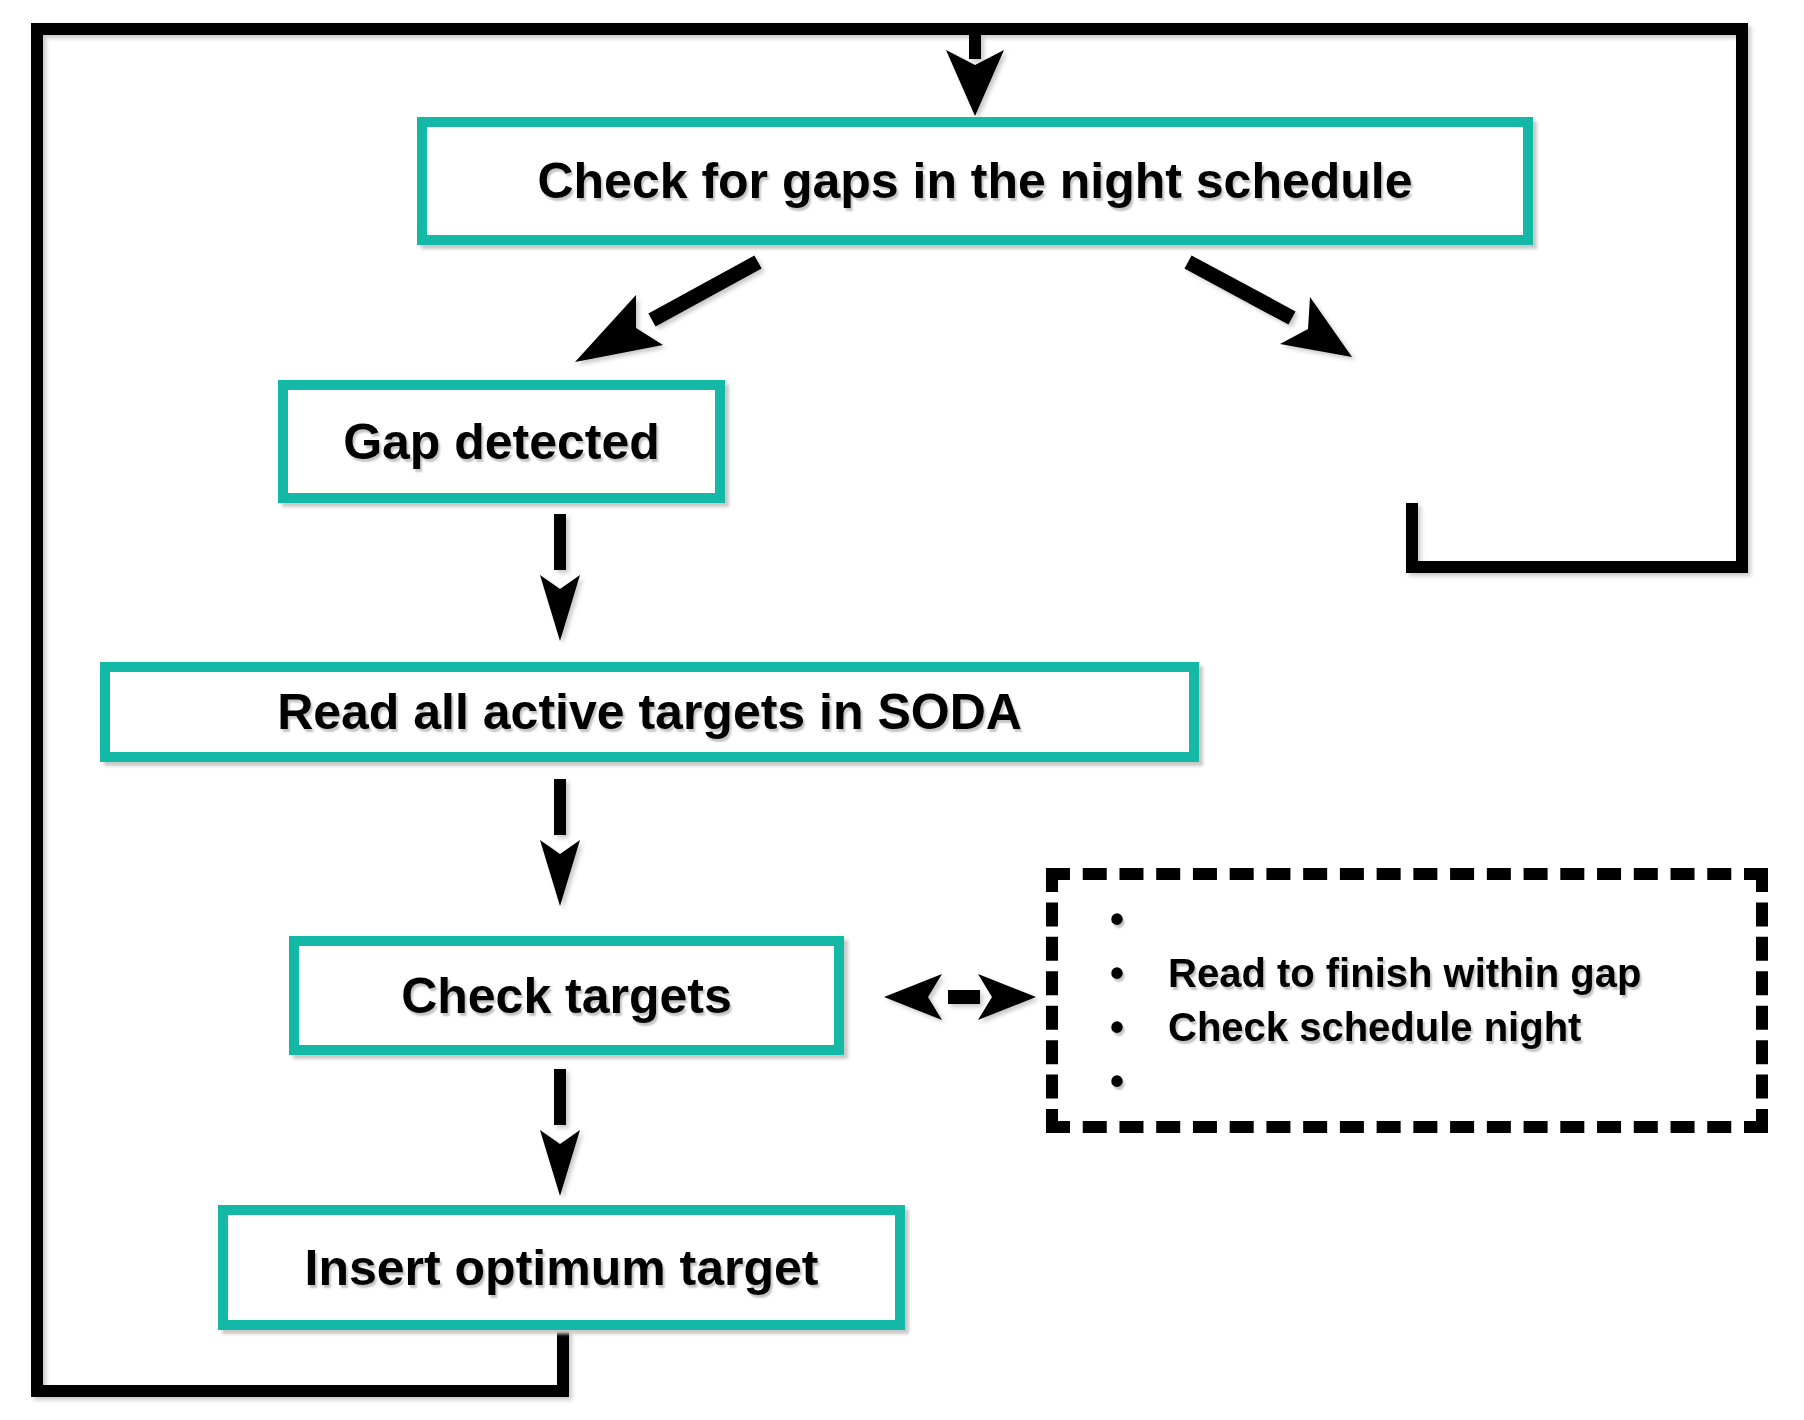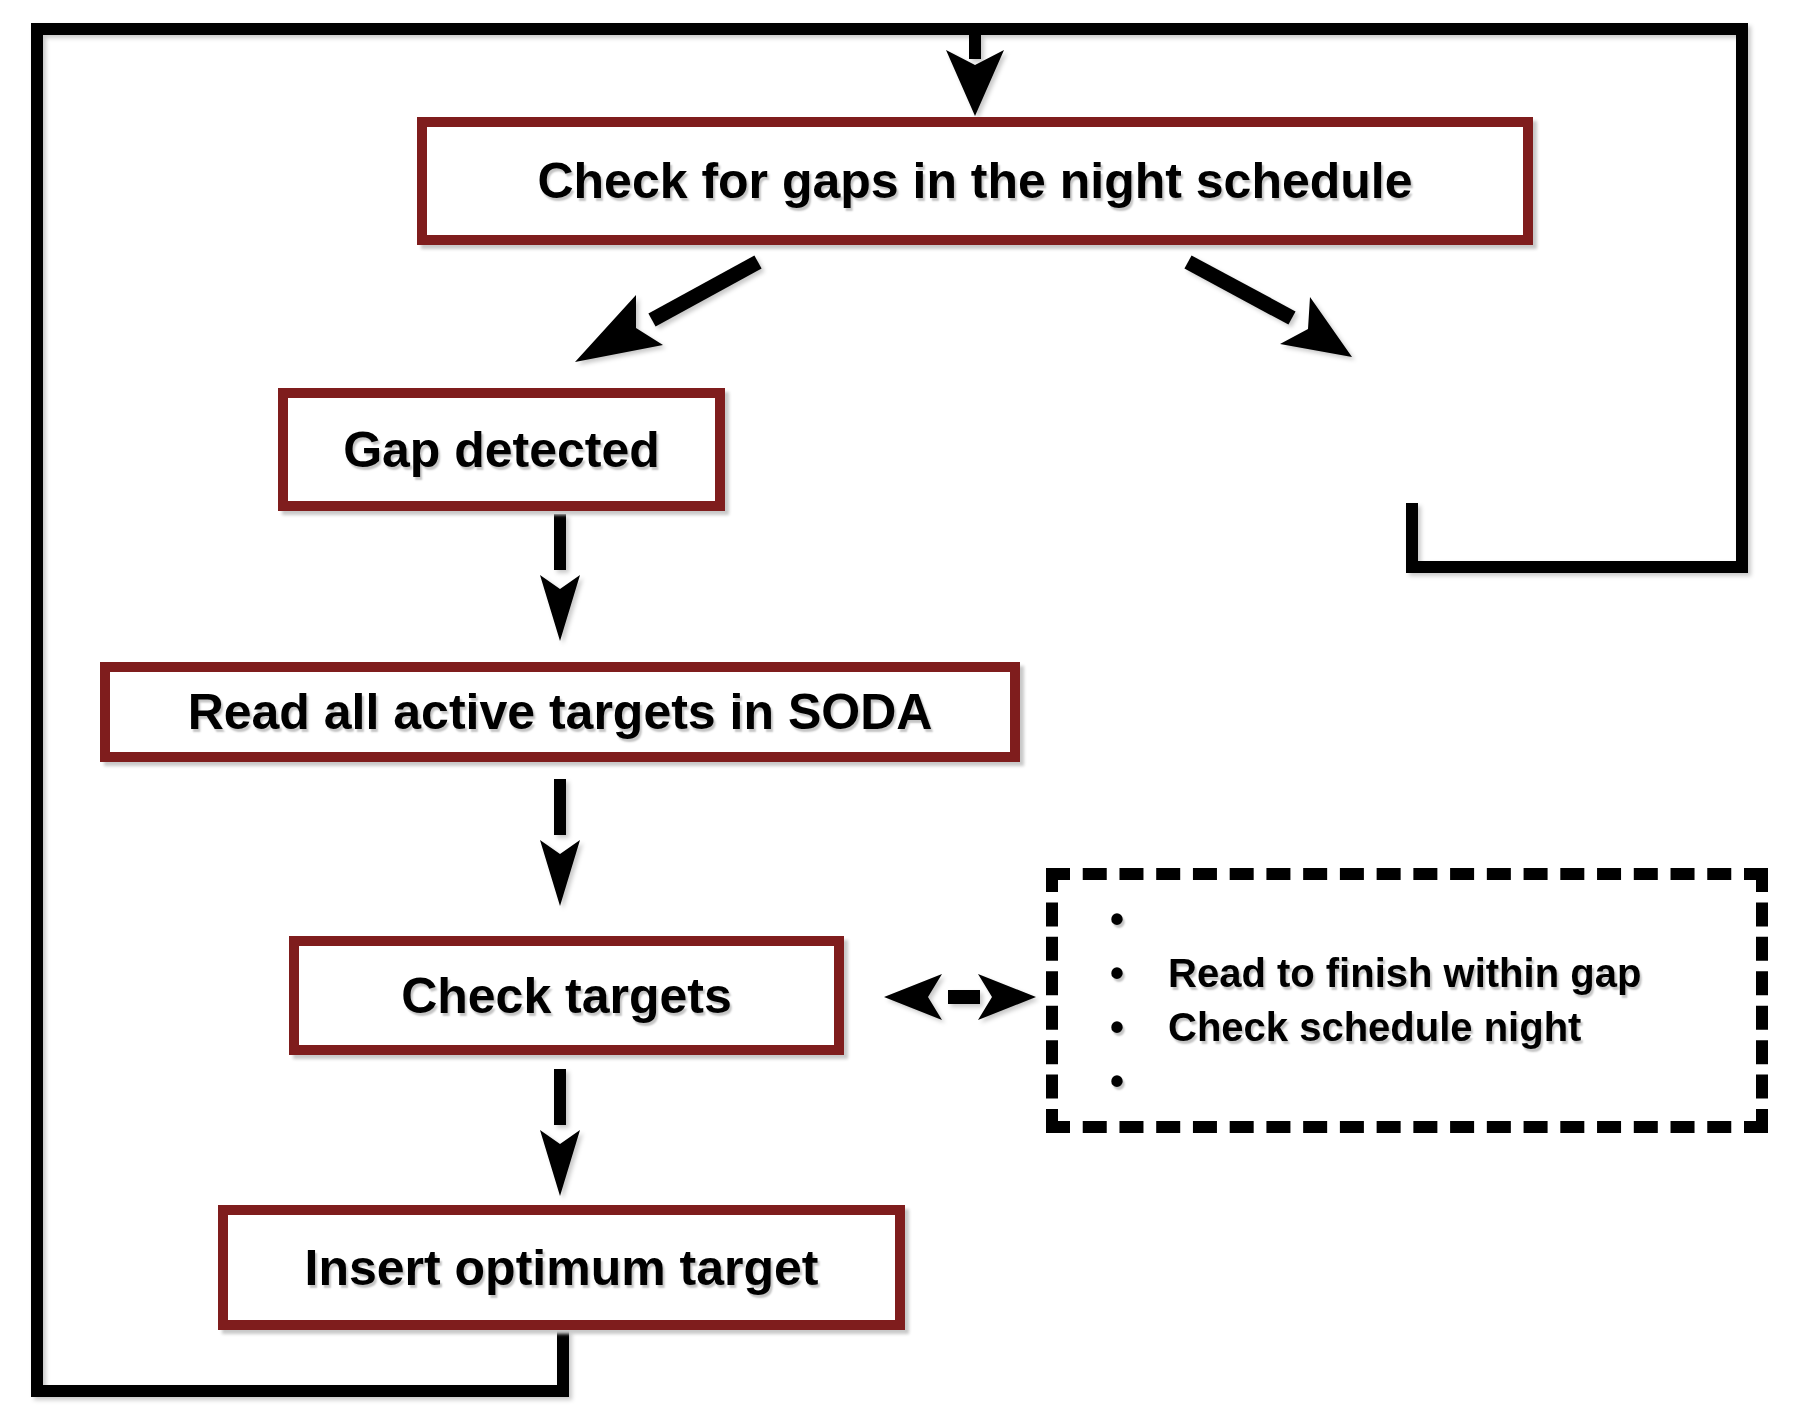--- a/index.html
+++ b/index.html
@@ -15,21 +15,21 @@
     position: absolute;
     left: 0; top: 0;
     z-index: 0;
     filter: drop-shadow(3px 3px 2px #c9c9c9);
   }
   .node {
     position: absolute;
     z-index: 1;
     box-sizing: border-box;
     background: #ffffff;
-    border: 10px solid #7f1d1d;
+    border: 10px solid #14b8a6;
     display: flex;
     align-items: center;
     justify-content: center;
     font-weight: bold;
     color: #000000;
     font-size: 50px;
     white-space: nowrap;
     box-shadow: 4px 4px 3px #c9c9c9;
     text-shadow: 2px 3px 2px #c4c4c4;
     text-align: center;
@@ -105,26 +105,26 @@
       <polygon points="884,997 942,974 928,997 942,1020" fill="#000000"></polygon>
       <rect x="948" y="990" width="32" height="14" fill="#000000"></rect>
       <polygon points="1036,997 978,974 992,997 978,1020" fill="#000000"></polygon>
     </g>
   </svg>
 
   <div class="node" style="left:417px; top:117px; width:1116px; height:128px;">
     <span>Check for gaps in the night schedule</span>
   </div>
 
-  <div class="node" style="left:278px; top:388px; width:447px; height:123px;">
+  <div class="node" style="left:278px; top:380px; width:447px; height:123px;">
     <span>Gap detected</span>
   </div>
 
 
-  <div class="node" style="left:100px; top:662px; width:920px; height:100px;">
+  <div class="node" style="left:100px; top:662px; width:1099px; height:100px;">
     <span>Read all active targets in SODA</span>
   </div>
 
   <div class="node" style="left:289px; top:936px; width:555px; height:119px;justify-content:center;">
     <span>Check targets</span>
   </div>
 
   <div class="node" style="left:218px; top:1205px; width:687px; height:125px;">
     <span>Insert optimum target</span>
   </div>

